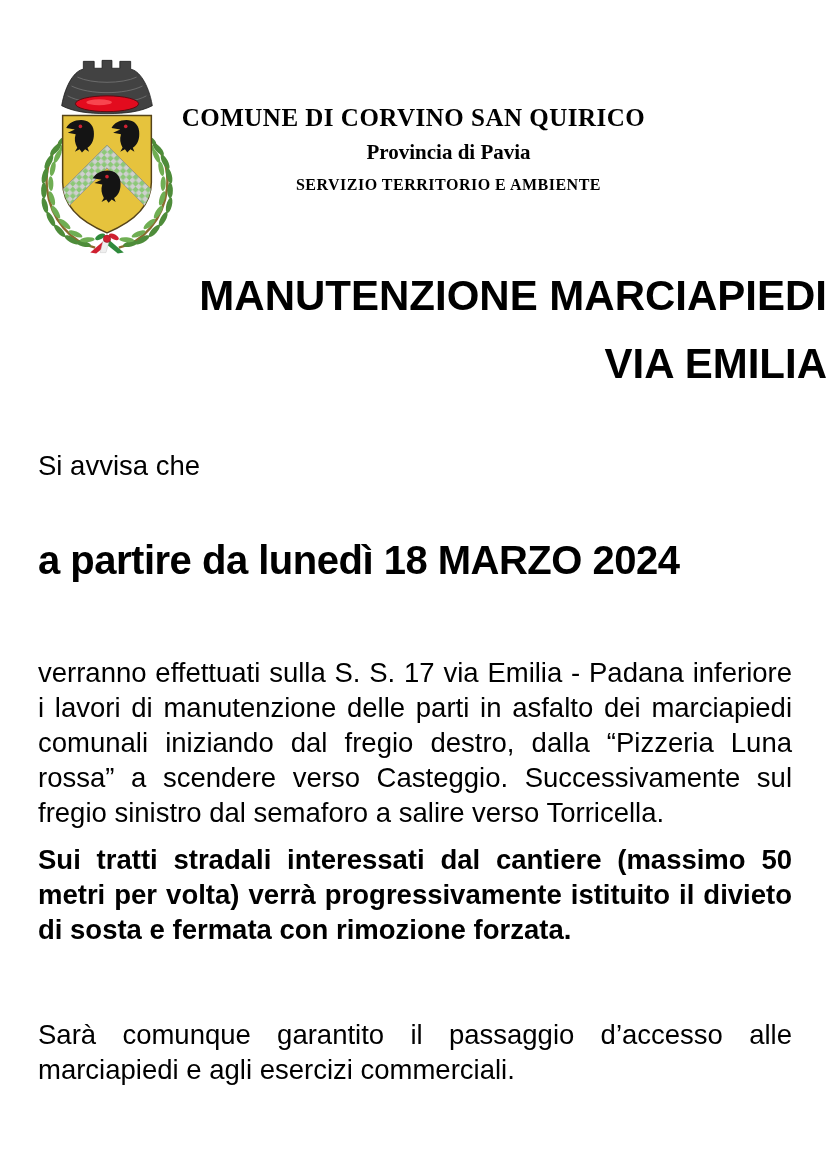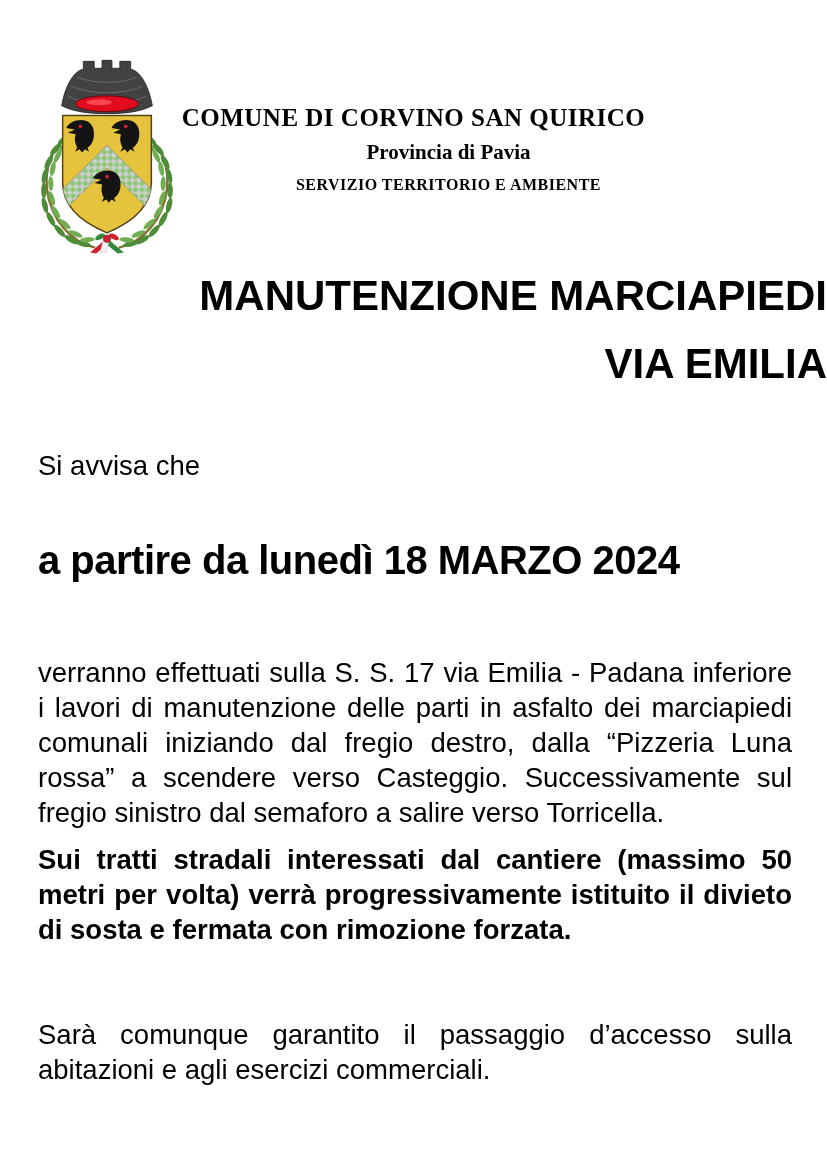--- a/index.html
+++ b/index.html
@@ -119,15 +119,15 @@
   <div class="title title-2">VIA EMILIA</div>
 
   <div class="bodytext intro">Si avvisa che</div>
 
   <div class="dateline">a partire da lunedì 18 MARZO 2024</div>
 
   <div class="bodytext para p-works">verranno effettuati sulla S. S. 17 via Emilia - Padana inferiore i lavori di manutenzione delle parti in asfalto dei marciapiedi comunali iniziando dal fregio destro, dalla “Pizzeria Luna rossa” a scendere verso Casteggio. Successivamente sul fregio sinistro dal semaforo a salire verso Torricella.</div>
 
   <div class="bodytext para p-restrict">Sui tratti stradali interessati dal cantiere (massimo 50 metri per volta) verrà progressivamente istituito il divieto di sosta e fermata con rimozione forzata.</div>
 
-  <div class="bodytext para p-access">Sarà comunque garantito il passaggio d’accesso sulla abitazioni e agli esercizi commerciali.</div>
+  <div class="bodytext para p-access">Sarà comunque garantito il passaggio d’accesso alle marciapiedi e agli esercizi commerciali.</div>
 
 </div>
 
 </body></html>

